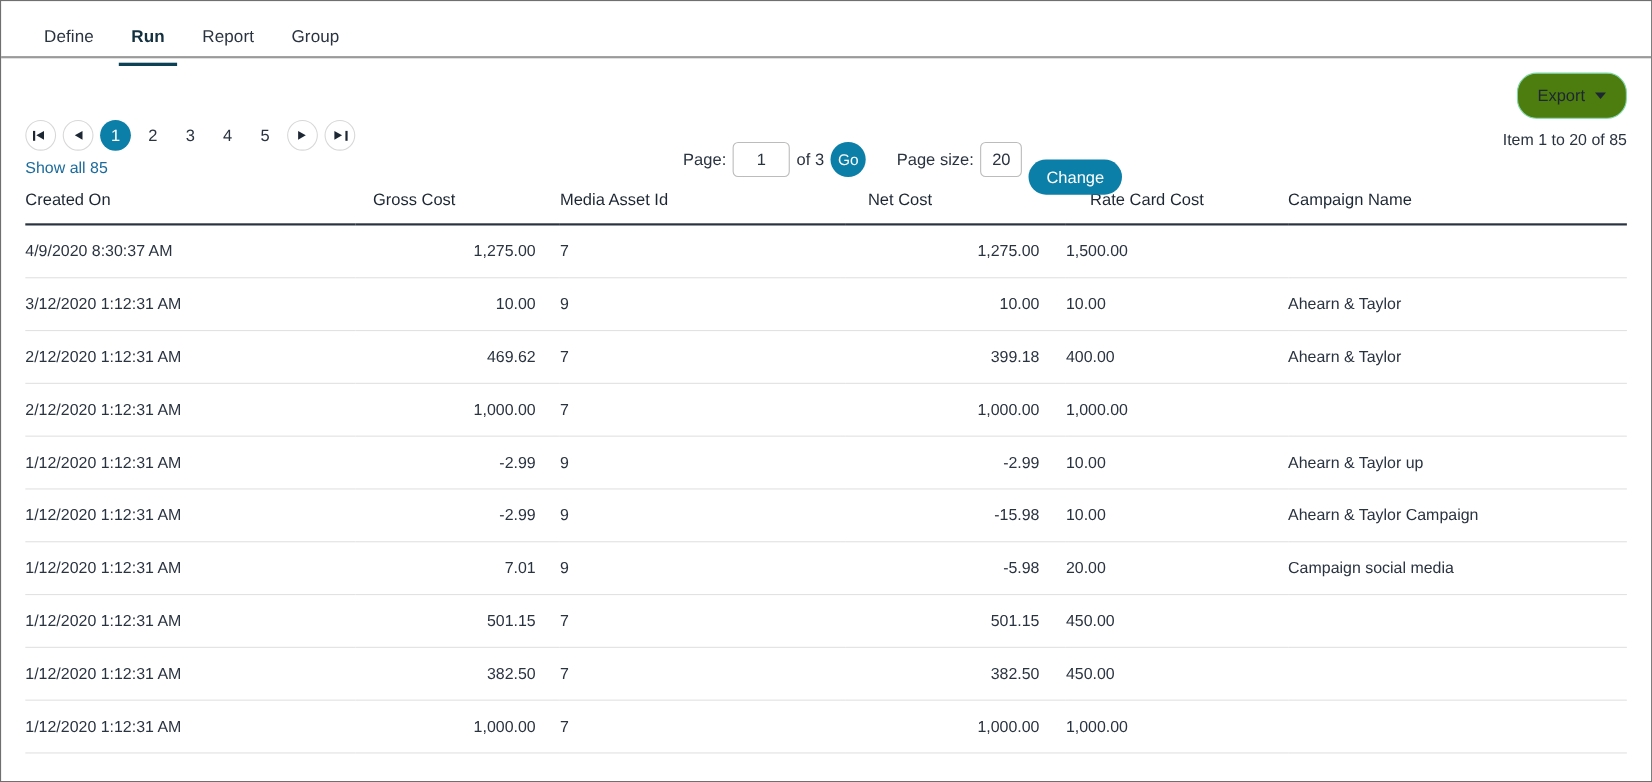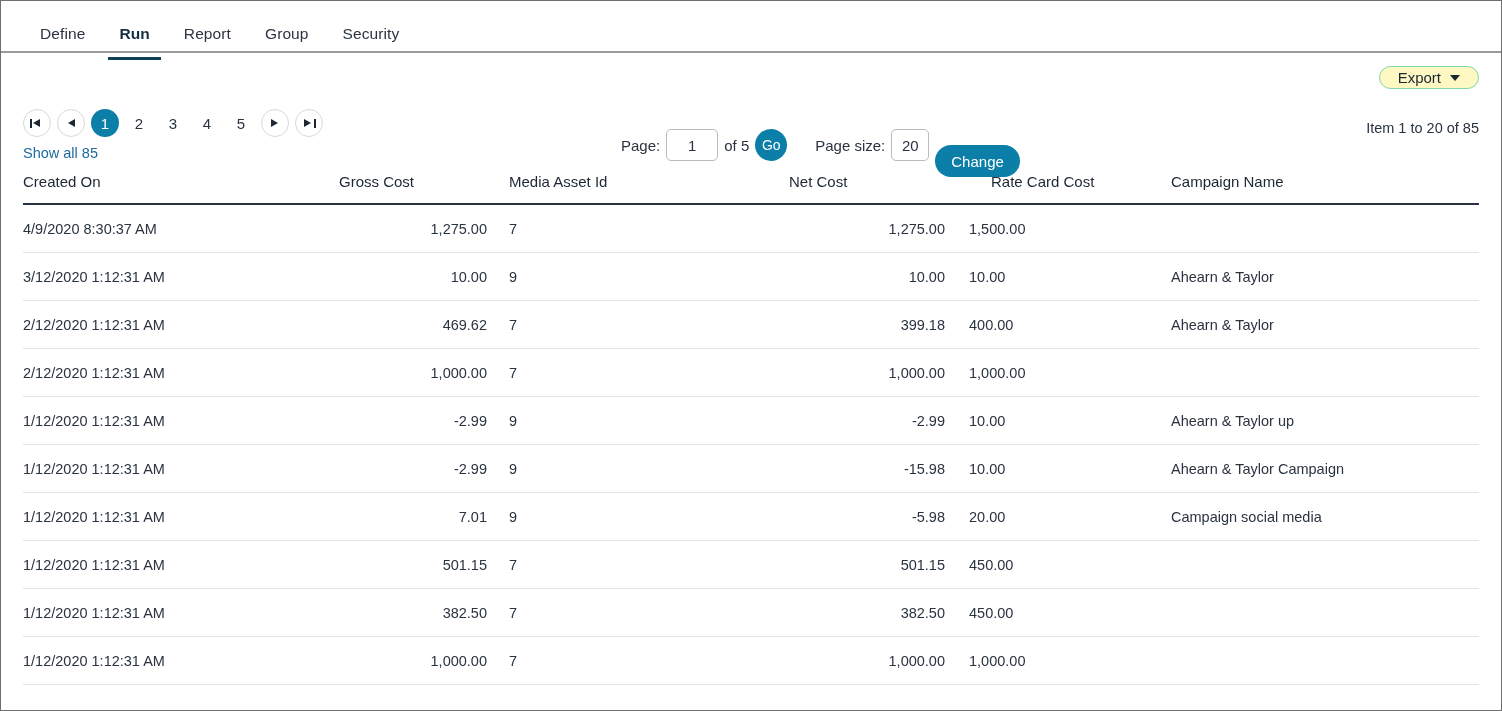--- a/index.html
+++ b/index.html
@@ -63,26 +63,26 @@
     position: relative;
     height: 56px;
   }
   .export-btn {
     position: absolute;
     right: 22px;
     top: 13px;
     display: inline-flex;
     align-items: center;
     gap: 9px;
-    height: 23px;
+    height: 42px;
     padding: 0 18px;
     box-sizing: border-box;
     border: 1.5px solid #7fd6a6;
     border-radius: 18px;
-    background: #fef9c3;
+    background: #4d7c0f;
     font-size: 15px;
     color: #1d2733;
     cursor: pointer;
   }
   .caret-down {
     width: 0; height: 0;
     border-left: 5px solid transparent;
     border-right: 5px solid transparent;
     border-top: 6px solid #1d2733;
     display: inline-block;
@@ -256,21 +256,20 @@
 </head>
 <body>
 
 <div class="page">
 
   <div class="tabbar" id="tabbar">
       <div class="tab">Define</div>
       <div class="tab active">Run</div>
       <div class="tab">Report</div>
       <div class="tab">Group</div>
-      <div class="tab">Security</div>
     </div>
 
   <div class="export-row">
     <button class="export-btn">
       <span>Export</span>
       <span class="caret-down"></span>
     </button>
   </div>
 
   <div class="pager-row">
@@ -305,21 +304,21 @@
             <span class="bar-r"></span>
         </span>
       </div>
     </div>
 
     <a class="showall">Show all 85</a>
 
     <div class="pagebox">
       <span>Page:</span>
       <input class="num-input" value="1" style="">
-      <span>of 5</span>
+      <span>of 3</span>
       <button class="go-btn">Go</button>
       <span class="gap"></span>
       <span>Page size:</span>
       <input class="num-input small" value="20" style="">
       <button class="change-btn">Change</button>
     </div>
 
     <div class="itemcount">Item 1 to 20 of 85</div>
   </div>
 

